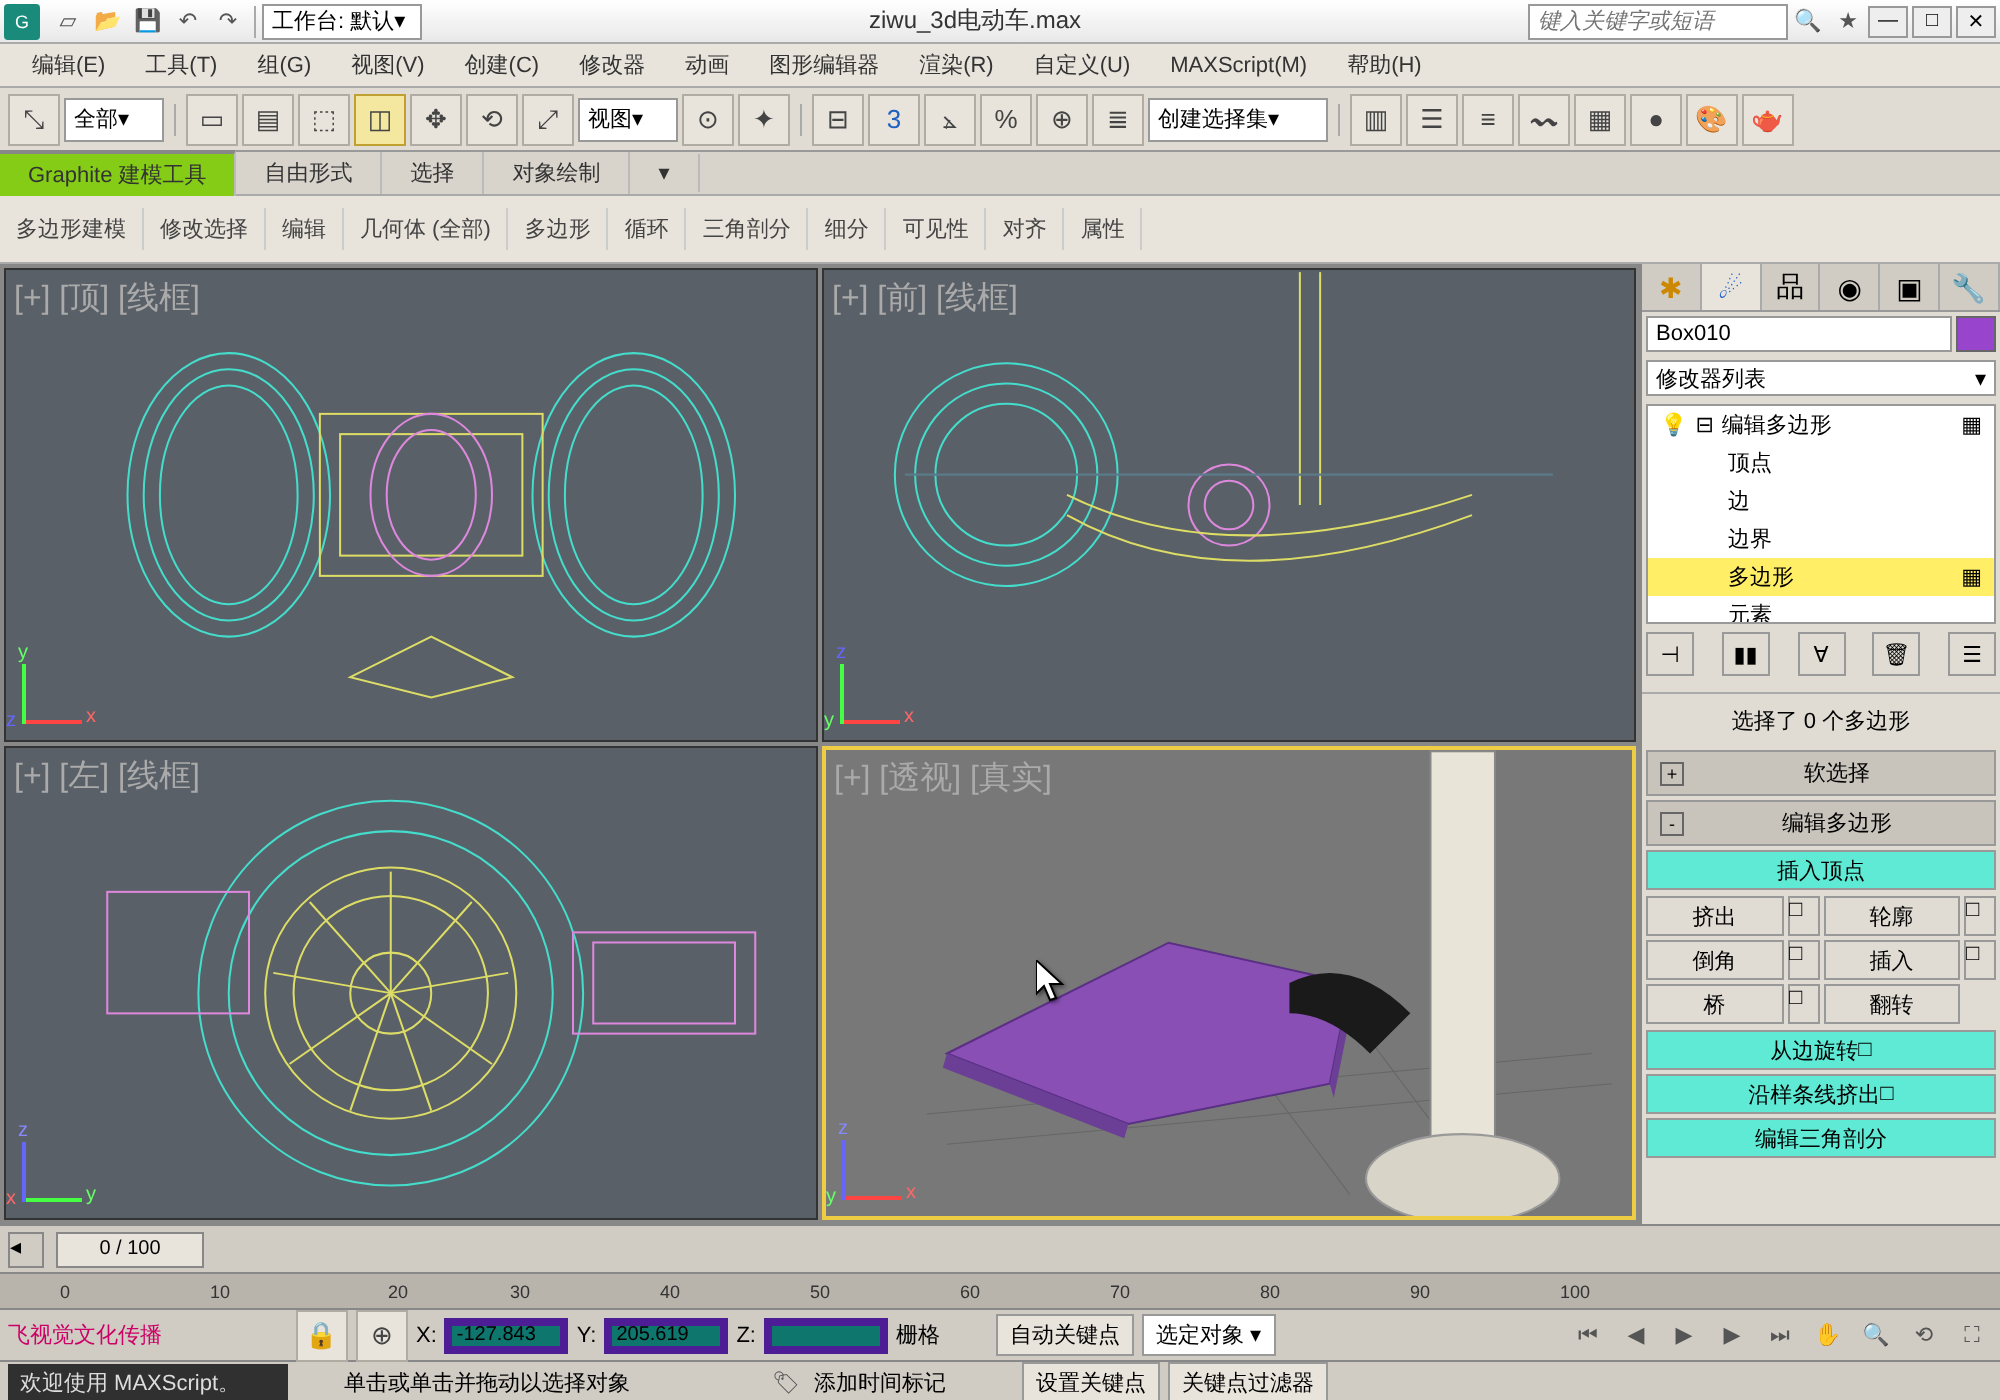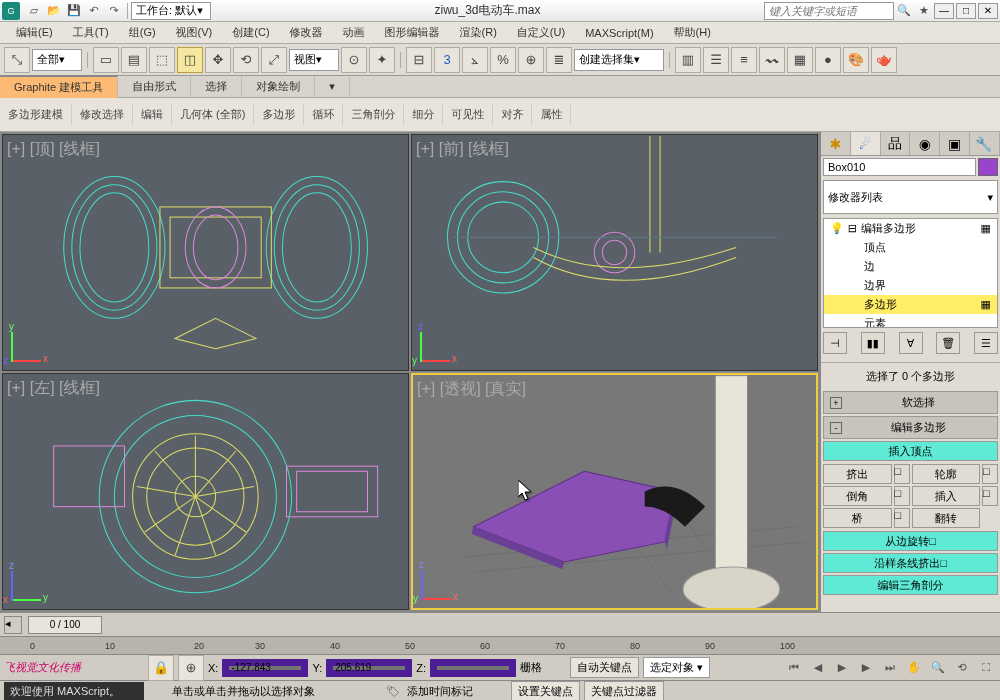--- a/index.html
+++ b/index.html
@@ -15,60 +15,60 @@
 .win-btn{width:20px;height:16px;border:1px solid #999;background:#eee;display:flex;align-items:center;justify-content:center;font-size:10px}
 .menubar{height:22px;background:#e8e4dc;display:flex;align-items:center;padding:0 8px;gap:4px;border-bottom:1px solid #aaa}
 .menu-item{padding:2px 8px;color:#333}
 .toolbar{height:32px;background:#e0dcd4;display:flex;align-items:center;padding:0 4px;gap:2px;border-bottom:1px solid #999}
 .tool-ico{width:26px;height:26px;border:1px solid #b0aca4;background:#e8e4dc;display:flex;align-items:center;justify-content:center;color:#444;font-size:13px}
 .tool-ico.active{background:#f4e8a0;border-color:#c0a030}
 .tool-ico.blue{color:#2060c0}
 .tool-combo{height:22px;border:1px solid #999;background:#fff;padding:0 4px;min-width:50px;display:flex;align-items:center}
 .ribbon-tabs{height:22px;background:#d8d4cc;display:flex;align-items:center;border-bottom:1px solid #aaa}
 .rtab{padding:3px 14px;color:#333;border-right:1px solid #bbb}
-.rtab.active{background:#fdba74;border-top:2px solid #888}
+.rtab.active{background:#84cc16;border-top:2px solid #888}
 .ribbon-sub{height:34px;background:#e8e4dc;display:flex;align-items:center;border-bottom:1px solid #aaa;font-size:11px}
 .rsub{padding:3px 8px;border-right:1px solid #ccc;color:#444}
 .main{display:flex;height:480px}
 .viewports{flex:1;display:grid;grid-template-columns:1fr 1fr;grid-template-rows:1fr 1fr;gap:2px;background:#888;padding:2px}
 .vp{background:#5a6068;position:relative;border:1px solid #333;overflow:hidden}
 .vp.active{border:2px solid #eecc44}
 .vp-label{position:absolute;top:4px;left:4px;color:#aaa;font-size:16px;z-index:5}
 .vp-axis{position:absolute;bottom:8px;left:8px;width:40px;height:40px;z-index:5}
 .axis-x{position:absolute;bottom:0;left:0;width:30px;height:2px;background:#ff4444}
 .axis-y{position:absolute;bottom:0;left:0;width:2px;height:30px;background:#44ff44}
 .axis-lbl-x{position:absolute;bottom:-2px;left:32px;color:#ff6666;font-size:10px}
 .axis-lbl-y{position:absolute;bottom:30px;left:-2px;color:#66ff66;font-size:10px}
 .axis-lbl-z{position:absolute;bottom:-4px;left:-8px;color:#6666ff;font-size:10px}
 .sidepanel{width:180px;background:#e0dcd4;border-left:1px solid #888;display:flex;flex-direction:column}
 .sp-tabs{height:24px;display:flex;background:#d0ccc4;border-bottom:1px solid #999}
 .sp-tab{flex:1;display:flex;align-items:center;justify-content:center;border-right:1px solid #aaa;font-size:14px}
 .sp-tab.active{background:#e8e4dc}
 .sp-row{display:flex;align-items:center;padding:2px;gap:2px}
 .sp-input{flex:1;height:18px;border:1px solid #999;background:#fff;padding:0 4px}
 .sp-color{width:20px;height:18px;background:#9944cc;border:1px solid #666}
-.sp-combo{flex:1;height:18px;border:1px solid #999;background:#fff;padding:16px 4px;display:flex;align-items:center;justify-content:space-between}
+.sp-combo{flex:1;height:18px;border:1px solid #999;background:#fff;padding:0 4px;display:flex;align-items:center;justify-content:space-between}
 .mod-stack{background:#fff;border:1px solid #999;margin:2px;height:110px;overflow:auto}
 .mod-item{padding:2px 6px;display:flex;align-items:center;gap:4px}
 .mod-item.sel{background:#ffee66}
 .mod-sub{padding:2px 6px 2px 40px}
 .sp-btns{display:flex;gap:2px;padding:2px;justify-content:space-between}
 .sp-btn{width:24px;height:22px;border:1px solid #999;background:#e0dcd4;display:flex;align-items:center;justify-content:center}
 .rollout-hdr{background:#c8c4bc;padding:3px 6px;border:1px solid #999;margin:1px 2px;text-align:center;display:flex;align-items:center}
 .rollout-hdr .pm{width:12px;border:1px solid #666;margin-right:4px;font-size:9px;line-height:10px}
 .btn-grid{display:grid;grid-template-columns:1fr 16px 1fr 16px;gap:2px;padding:2px}
 .btn-grid .b{height:20px;border:1px solid #999;background:#e0dcd4;display:flex;align-items:center;justify-content:center;font-size:11px}
 .btn-grid .sq{height:20px;border:1px solid #999;background:#e0dcd4}
 .full-btn{height:20px;border:1px solid #999;background:#5eead4;margin:1px 2px;display:flex;align-items:center;justify-content:center}
 .timeline{height:24px;background:#d0ccc4;border-top:1px solid #888;position:relative;display:flex;align-items:center}
 .time-slider{position:absolute;left:28px;width:74px;height:18px;background:#e8e4dc;border:1px solid #888;display:flex;align-items:center;justify-content:center;font-size:10px}
 .time-ruler{height:18px;background:#b8b4ac;border-top:1px solid #888;position:relative;font-size:9px;color:#333}
 .tick-lbl{position:absolute;top:4px;font-size:9px}
 .status{height:26px;background:#d0ccc4;display:flex;align-items:center;padding:0 4px;gap:4px;border-top:1px solid #888}
-.coord{width:86px;height:18px;border:7px solid #4c1d95;background:#737373;padding:0 2px;font-size:10px;display:flex;align-items:center}
+.coord{width:62px;height:18px;border:4px solid #4c1d95;background:#0f766e;padding:0 2px;font-size:10px;display:flex;align-items:center}
 .cursor{position:absolute;left:518px;top:480px;z-index:100;pointer-events:none}
 .cursor svg{filter:drop-shadow(1px 1px 1px rgba(0,0,0,0.5))}
 svg.wf{position:absolute;top:0;left:0;width:100%;height:100%}
 </style>
 </head>
 <body>
 
 <div class="titlebar">
   <div class="app-ico">G</div>
   <div class="tb-btn">▱</div>
@@ -359,21 +359,21 @@
   <div class="tick-lbl" style="left:330px">40</div>
   <div class="tick-lbl" style="left:405px">50</div>
   <div class="tick-lbl" style="left:480px">60</div>
   <div class="tick-lbl" style="left:555px">70</div>
   <div class="tick-lbl" style="left:630px">80</div>
   <div class="tick-lbl" style="left:705px">90</div>
   <div class="tick-lbl" style="left:780px">100</div>
 </div>
 
 <div class="status">
-  <div style="color:#cc0066;font-style:italic;width:140px">飞视觉文化传播</div>
+  <div style="color:#cc0066;width:140px">飞视觉文化传播</div>
   <div class="tool-ico">🔒</div>
   <div class="tool-ico">⊕</div>
   <span>X:</span>
     <div class="coord">-127.843</div>
   <span>Y:</span>
     <div class="coord">205.619</div>
   <span>Z:</span>
     <div class="coord"></div>
   <span>栅格</span>
   <div style="flex:0 0 20px"></div>

